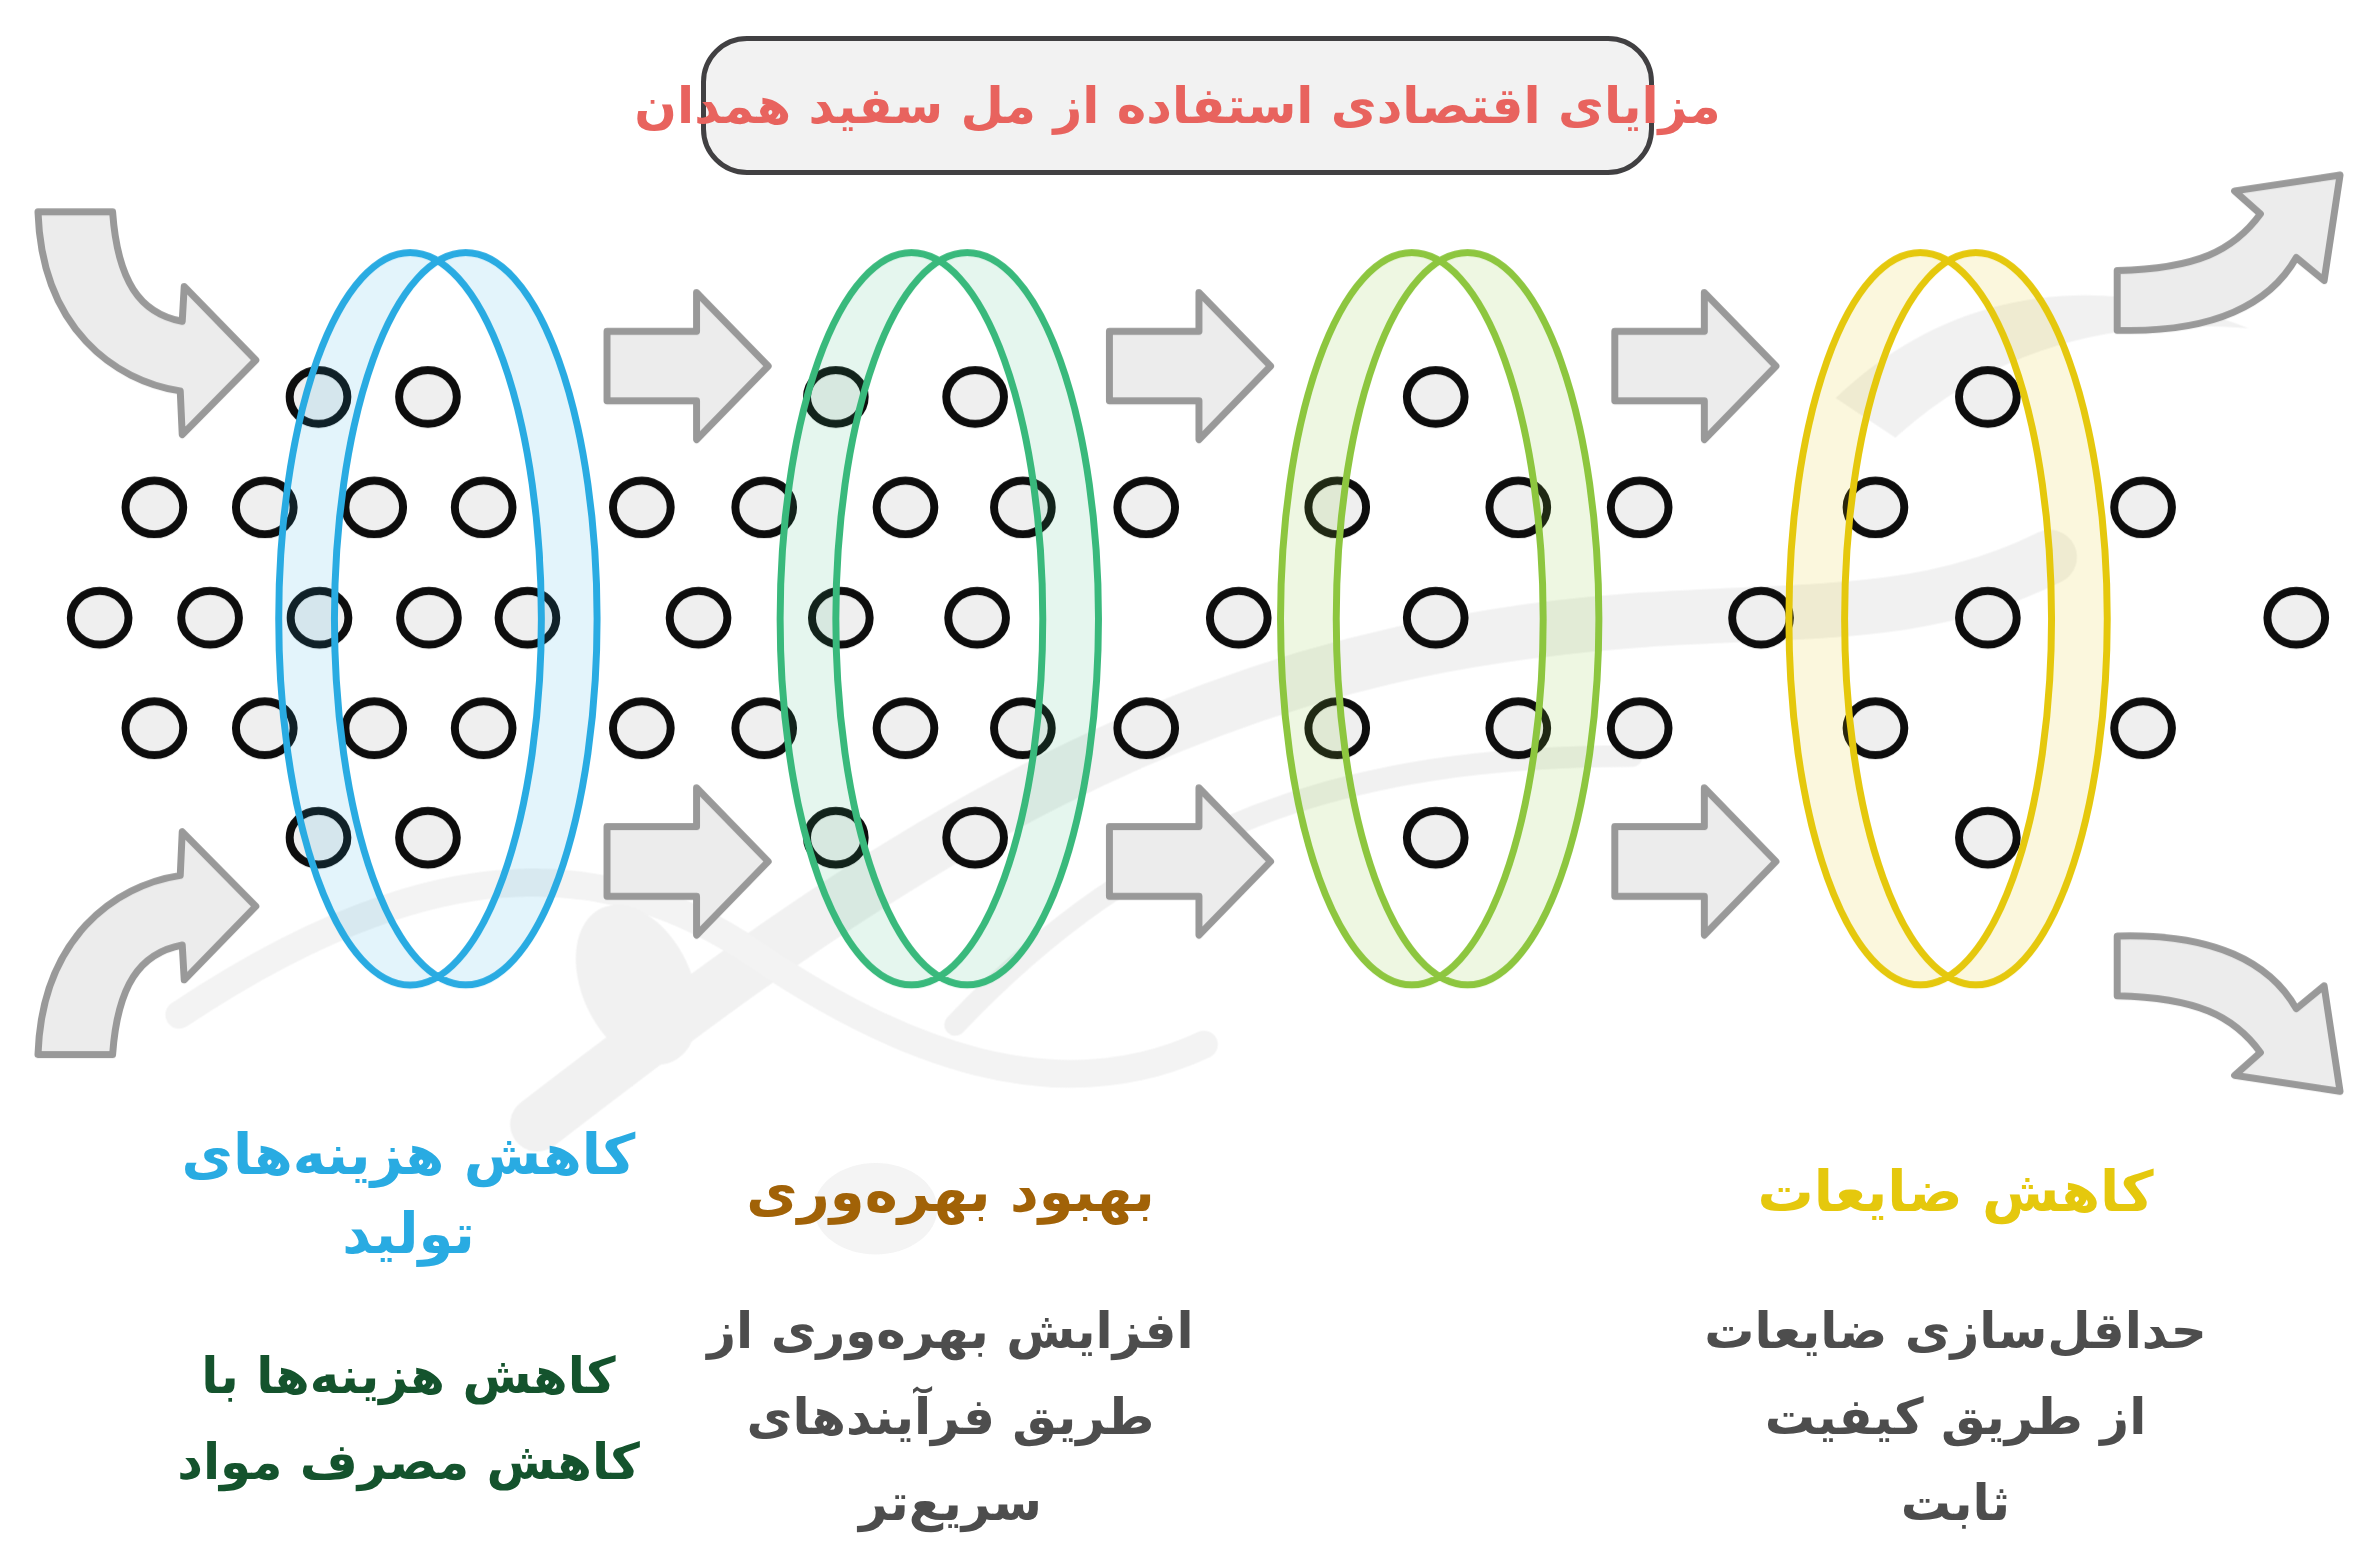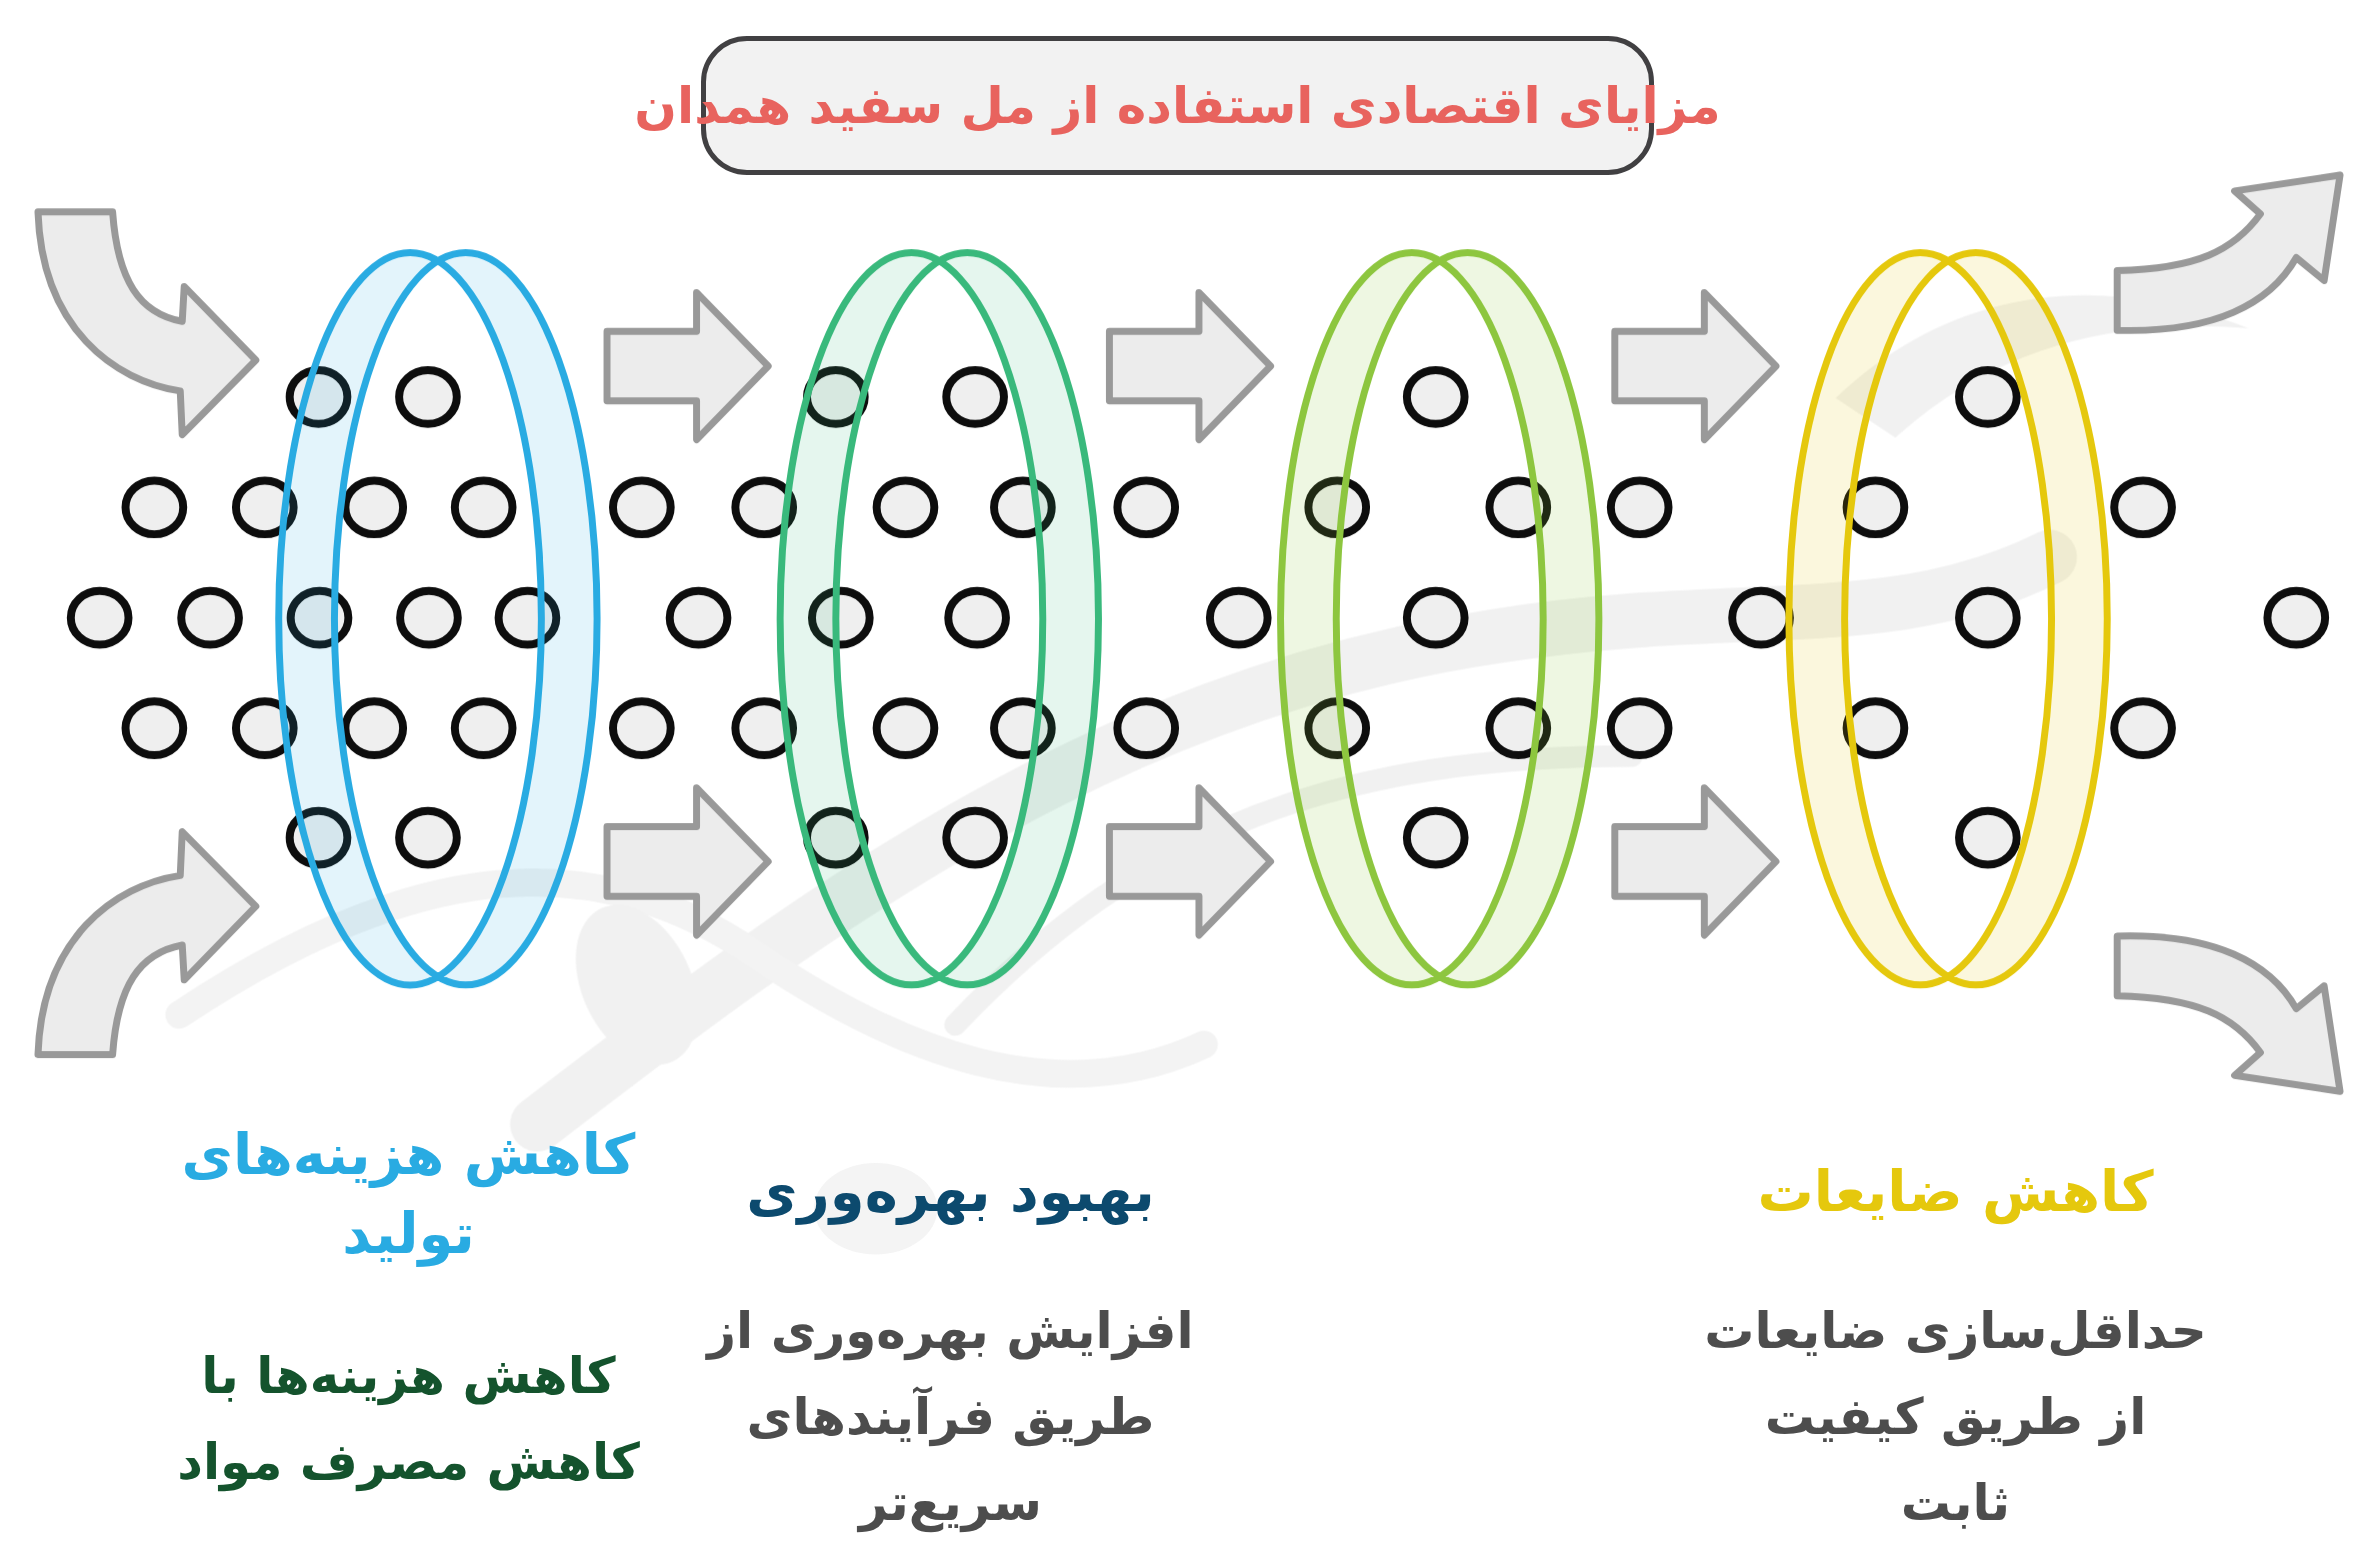--- a/index.html
+++ b/index.html
@@ -149,21 +149,21 @@
     <span style="color: rgb(232, 99, 94);">مزایای اقتصادی استفاده از مل سفید همدان</span>
   </div>
 
   <div class="benefit-col col-1">
     <div class="benefit-heading" style="color: rgb(41, 171, 226);">کاهش هزینه‌های
 تولید</div>
     <div class="benefit-body" style="color: #14532d;">کاهش هزینه‌ها با
 کاهش مصرف مواد</div>
   </div>
   <div class="benefit-col col-2">
-    <div class="benefit-heading" style="color: #0c4a6e;">بهبود بهره‌وری</div>
+    <div class="benefit-heading" style="color: #a16207;">بهبود بهره‌وری</div>
     <div class="benefit-body" style="color: rgb(77, 77, 77);">افزایش بهره‌وری از
 طریق فرآیندهای
 سریع‌تر</div>
   </div>
   <div class="benefit-col col-4">
     <div class="benefit-heading" style="color: rgb(229, 200, 13);">کاهش ضایعات</div>
     <div class="benefit-body" style="color: rgb(77, 77, 77);">حداقل‌سازی ضایعات
 از طریق کیفیت
 ثابت</div>
   </div>

